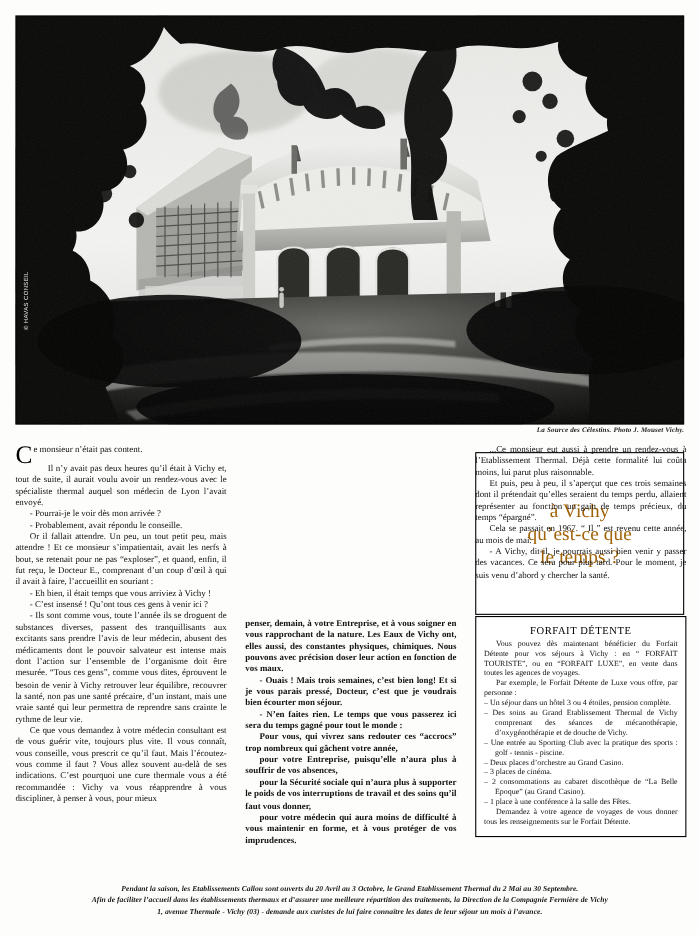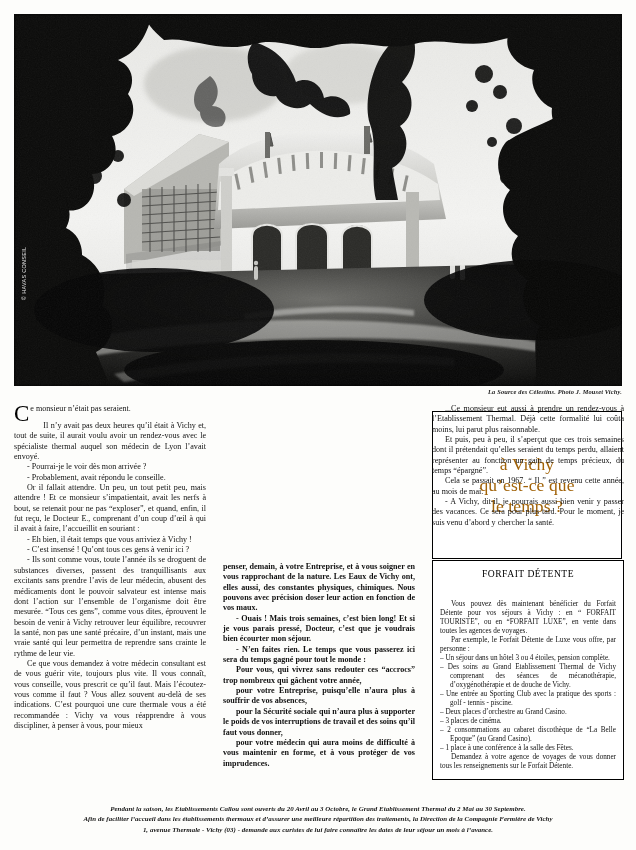--- a/index.html
+++ b/index.html
@@ -145,21 +145,21 @@
     width: 192px;
     border: 1.3px solid #000;
     box-sizing: border-box;
     padding: 7px 7px 8px 7px;
     background: #fff;
   }
   .forfait-title {
     text-align: center;
     font-size: 9.6px;
     letter-spacing: 0.5px;
-    margin-bottom: 21px;
+    margin-bottom: 2px;
     color: #000;
   }
   .forfait-box p {
     margin: 0;
     font-size: 7.2px;
     line-height: 9.0px;
     text-indent: 11px;
     text-align: justify;
     color: #111;
   }
@@ -379,21 +379,21 @@
     </svg>
 
     <div class="photo-credit">© HAVAS CONSEIL</div>
   </div>
 
   <div class="photo-caption">La Source des Célestins. Photo J. Mouset Vichy.</div>
 
   <div class="cols">
 
     <div class="col col-1">
-      <p class="dropcap-para"><span class="dropcap">C</span><span>e monsieur n’était pas seraient.</span></p>
+      <p class="dropcap-para"><span class="dropcap">C</span><span>e monsieur n’était pas content.</span></p>
       <p>Il n’y avait pas deux heures qu’il était à Vichy et, tout de suite, il aurait voulu avoir un rendez-vous avec le spécialiste thermal auquel son médecin de Lyon l’avait envoyé.</p>
       <p>- Pourrai-je le voir dès mon arrivée ?</p>
       <p>- Probablement, avait répondu le conseille.</p>
       <p>Or il fallait attendre. Un peu, un tout petit peu, mais attendre ! Et ce monsieur s’impatientait, avait les nerfs à bout, se retenait pour ne pas “exploser”, et quand, enfin, il fut reçu, le Docteur E., comprenant d’un coup d’œil à qui il avait à faire, l’accueillit en souriant :</p>
       <p>- Eh bien, il était temps que vous arriviez à Vichy !</p>
       <p>- C’est insensé ! Qu’ont tous ces gens à venir ici ?</p>
       <p>- Ils sont comme vous, toute l’année ils se droguent de substances diverses, passent des tranquillisants aux excitants sans prendre l’avis de leur médecin, abusent des médicaments dont le pouvoir salvateur est intense mais dont l’action sur l’ensemble de l’organisme doit être mesurée. “Tous ces gens”, comme vous dites, éprouvent le besoin de venir à Vichy retrouver leur équilibre, recouvrer la santé, non pas une santé précaire, d’un instant, mais une vraie santé qui leur permettra de reprendre sans crainte le rythme de leur vie.</p>
       <p>Ce que vous demandez à votre médecin consultant est de vous guérir vite, toujours plus vite. Il vous connaît, vous conseille, vous prescrit ce qu’il faut. Mais l’écoutez-vous comme il faut ? Vous allez souvent au-delà de ses indications. C’est pourquoi une cure thermale vous a été recommandée : Vichy va vous réapprendre à vous discipliner, à penser à vous, pour mieux</p>
     </div>
 

